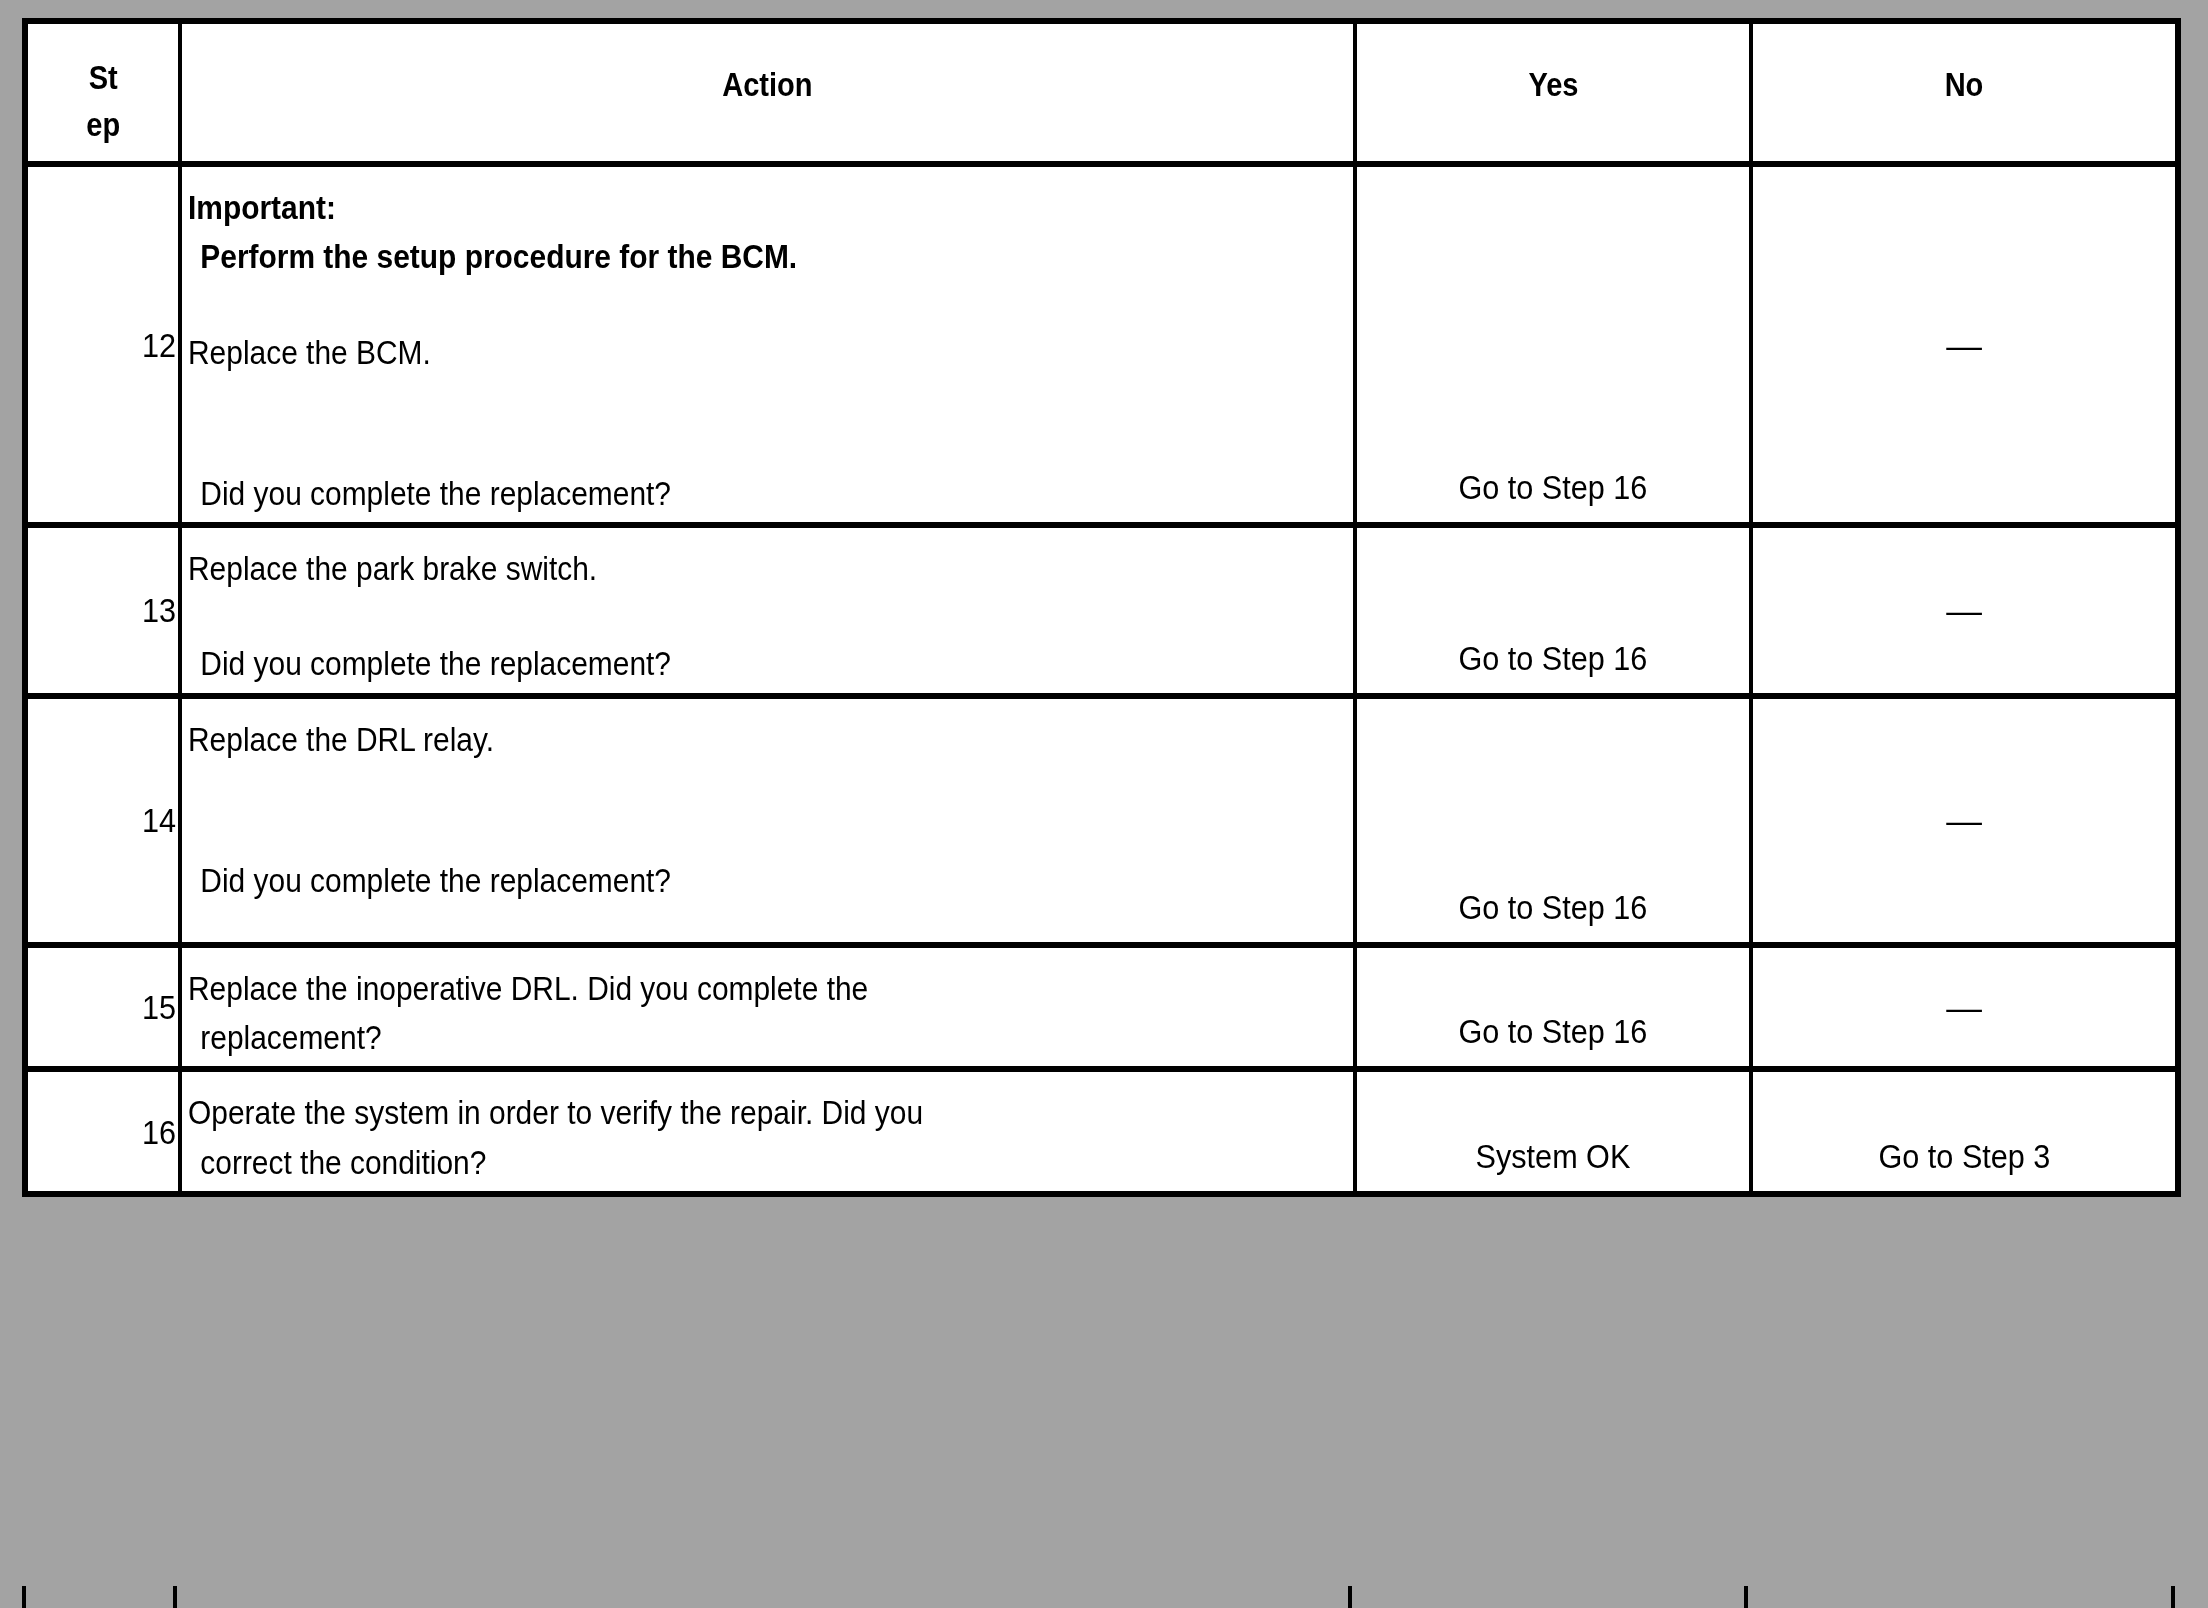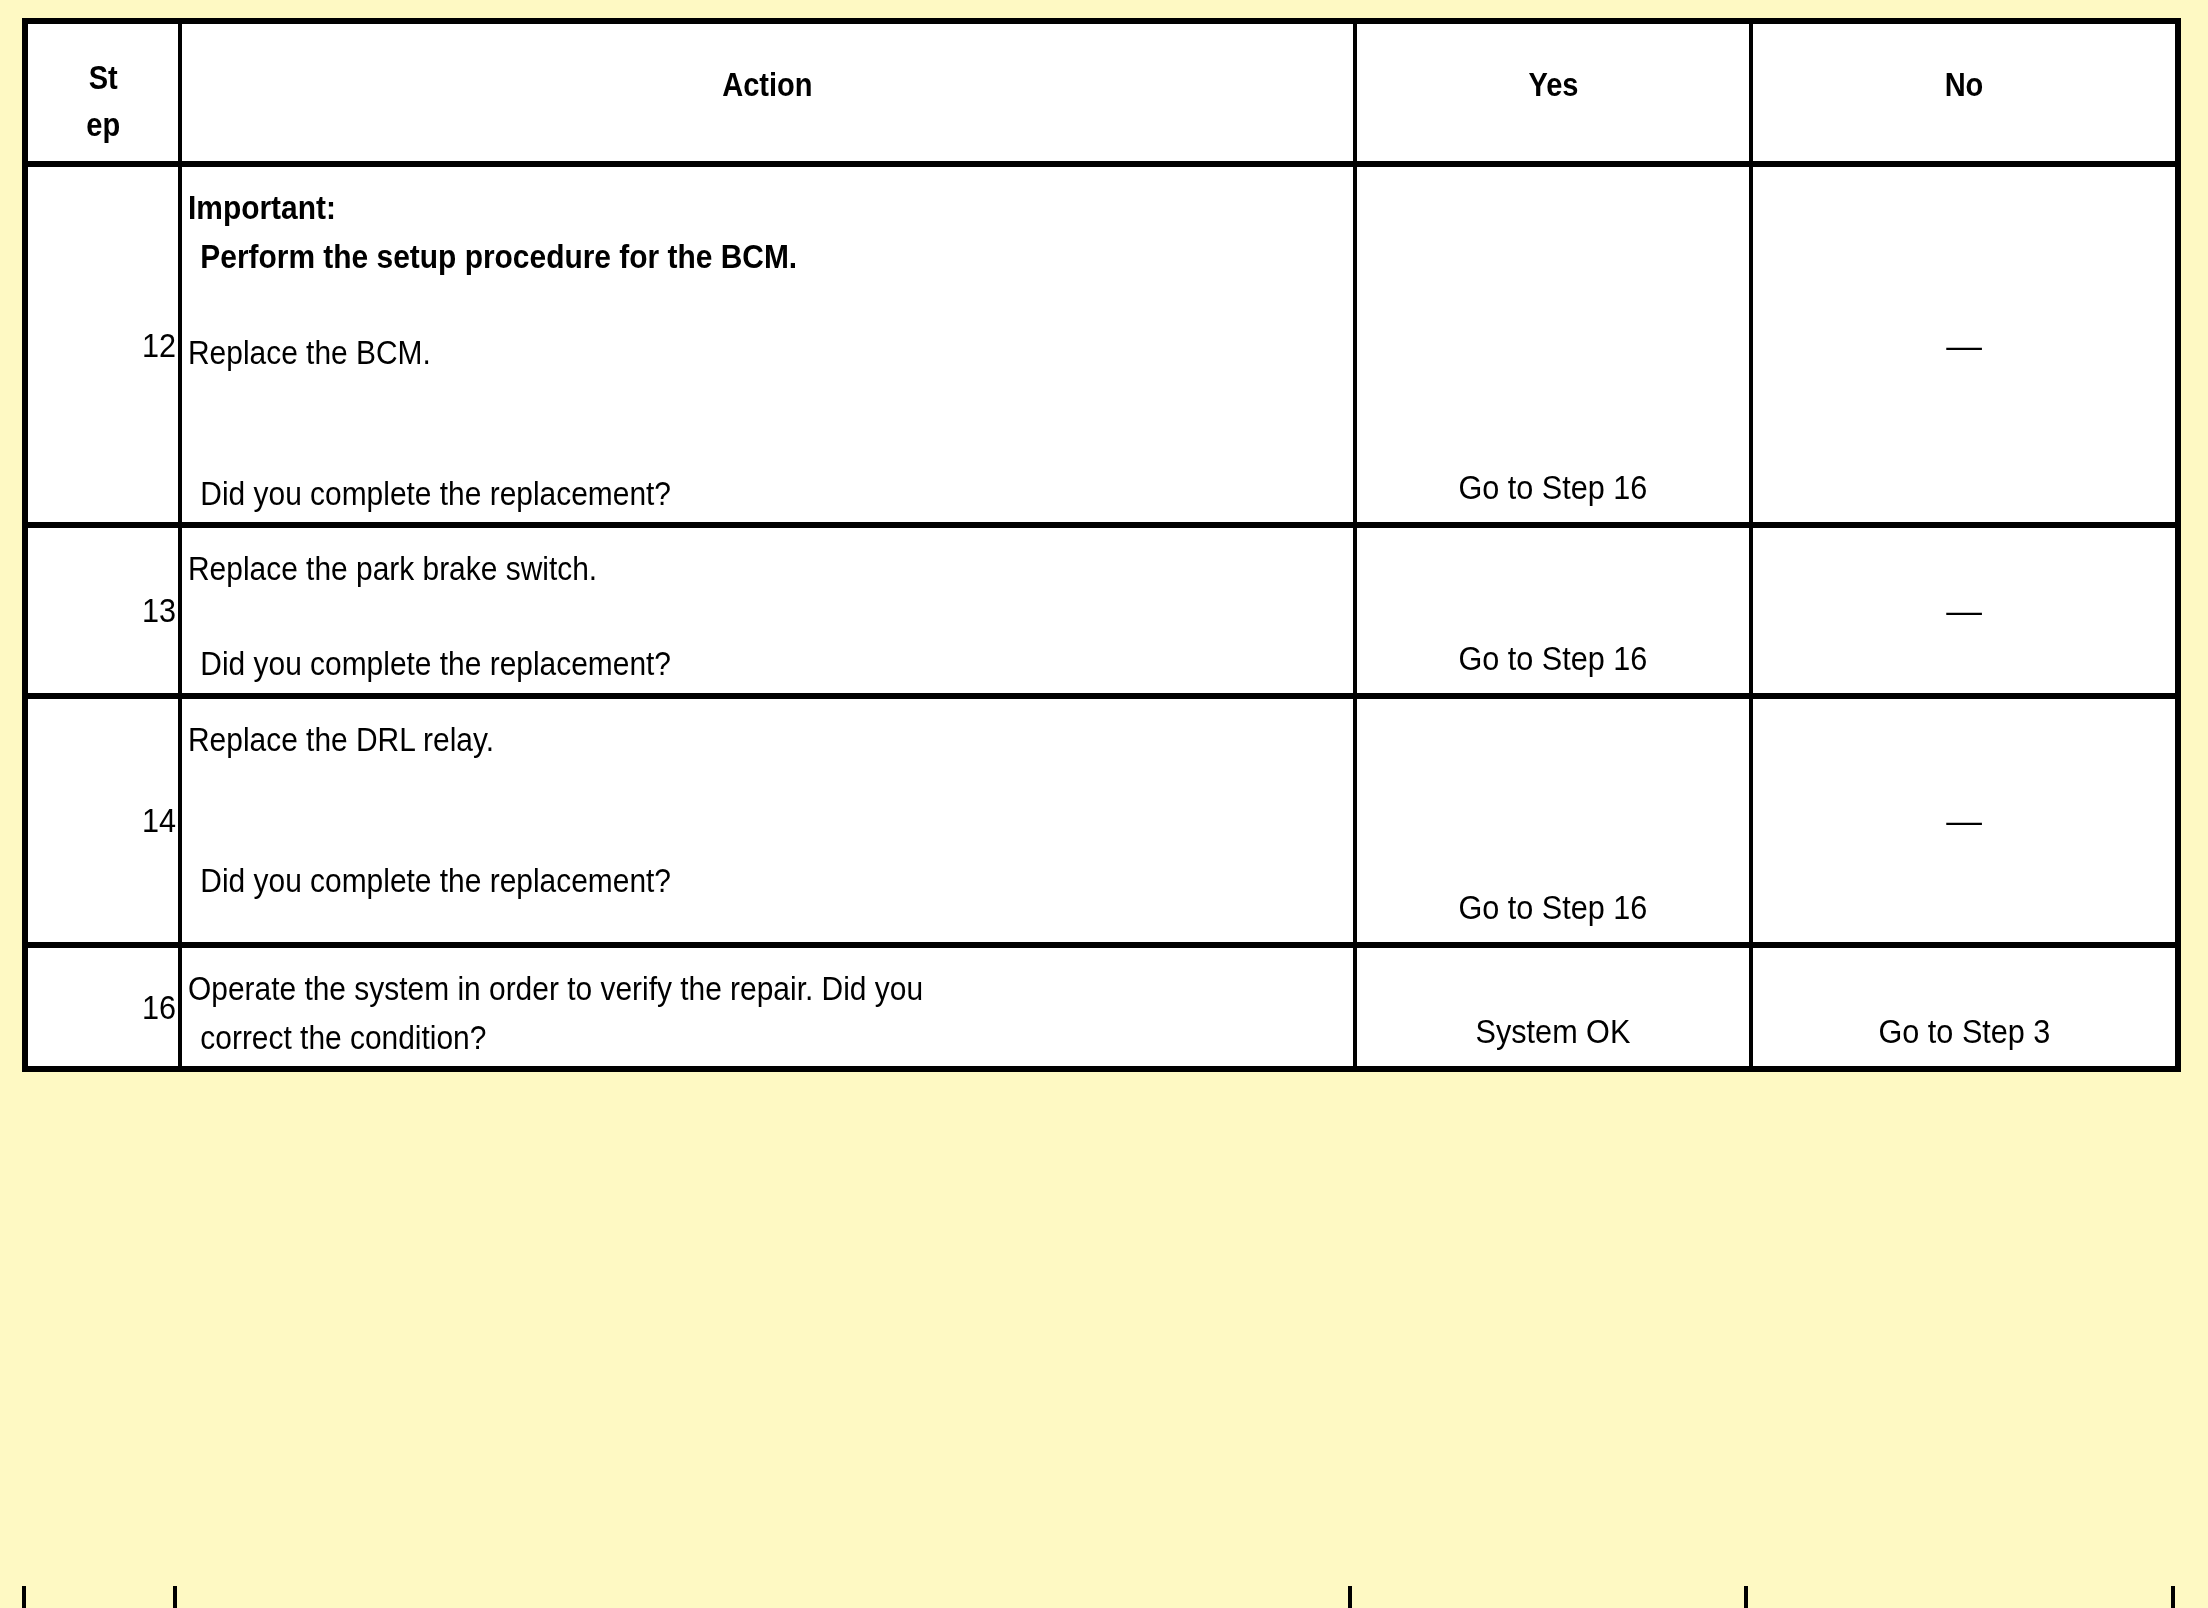--- a/index.html
+++ b/index.html
@@ -12,21 +12,21 @@
     height: 1608px;
     overflow: hidden;
     font-family: "Liberation Sans", sans-serif;
     color: #000000;
   }
 
   #page {
     position: relative;
     width: 2208px;
     height: 1608px;
-    background: #fef9c3;
+    background: #a3a3a3;
   }
 
   
   .diag-table {
     position: absolute;
     left: 22px;
     top: 18px;
     width: 2153px;          
     border-collapse: collapse;
     table-layout: fixed;
@@ -264,20 +264,43 @@
             <div class="yn-cell yn-bottom">
               <span class="yn-text">Go to Step 16</span>
             </div>
           </td>
           <td>
             <div class="yn-cell yn-middle">
               <span class="yn-dash">—</span>
             </div>
           </td>
         </tr>
+        <tr class="row-15">
+          <td>
+            <div class="step-cell">
+              <span class="step-num">15</span>
+            </div>
+          </td>
+          <td>
+            <div class="action-cell">
+              <div class="action-line">Replace the inoperative DRL. Did you complete the</div>
+              <div class="action-line indent">replacement?</div>
+            </div>
+          </td>
+          <td>
+            <div class="yn-cell yn-bottom">
+              <span class="yn-text">Go to Step 16</span>
+            </div>
+          </td>
+          <td>
+            <div class="yn-cell yn-middle">
+              <span class="yn-dash">—</span>
+            </div>
+          </td>
+        </tr>
         <tr class="row-16">
           <td>
             <div class="step-cell">
               <span class="step-num">16</span>
             </div>
           </td>
           <td>
             <div class="action-cell">
               <div class="action-line">Operate the system in order to verify the repair. Did you</div>
               <div class="action-line indent">correct the condition?</div>

